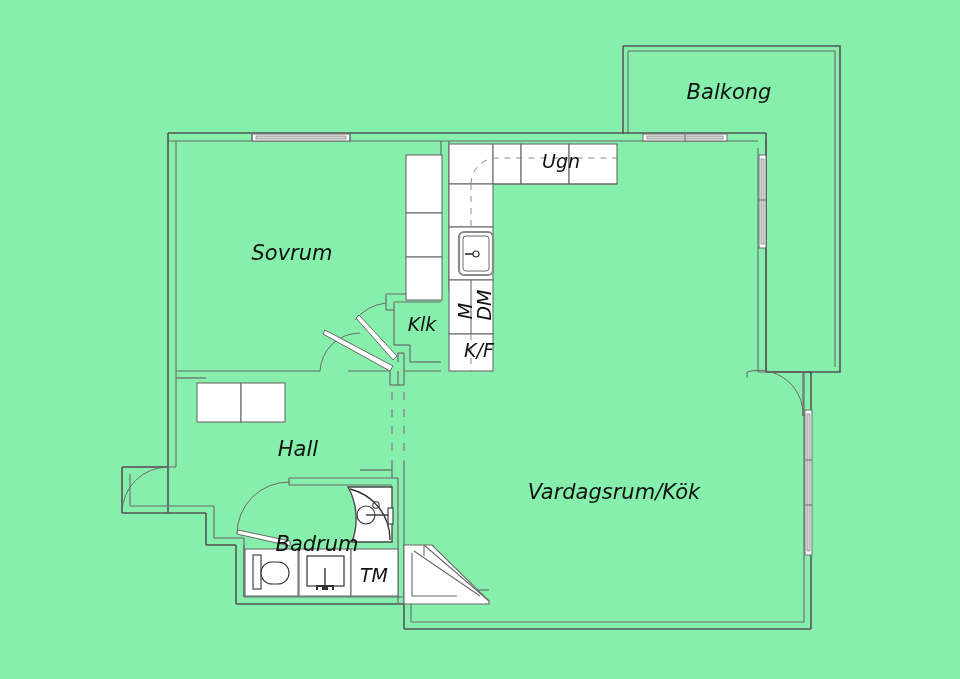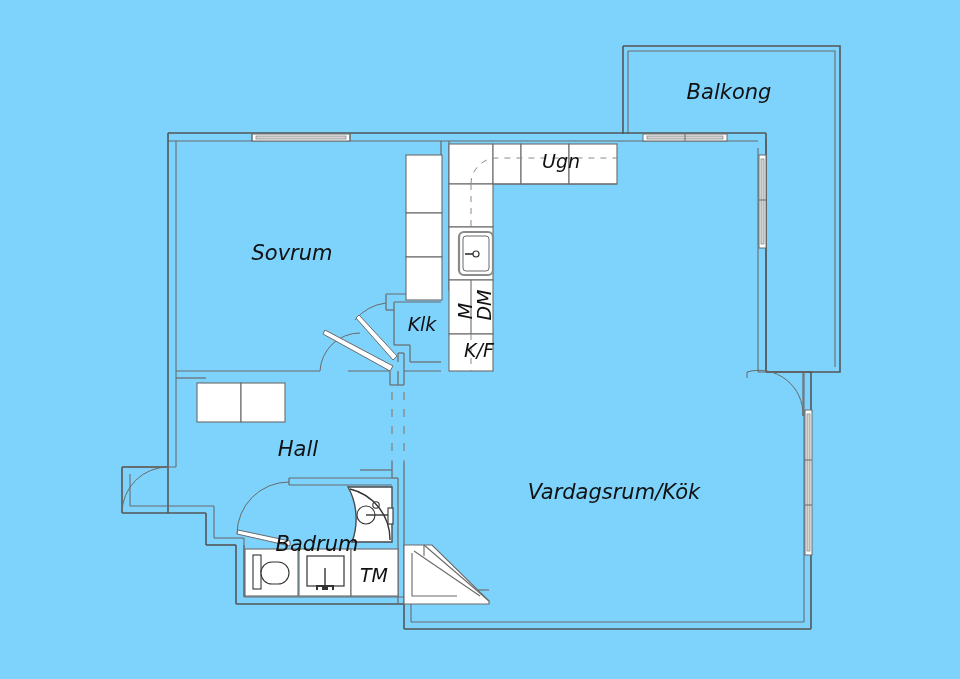--- a/index.html
+++ b/index.html
@@ -11,21 +11,21 @@
   body {
     width: 960px;
     height: 679px;
     overflow: hidden;
     font-family: "DejaVu Sans", sans-serif;
   }
   #plan-root {
     position: relative;
     width: 960px;
     height: 679px;
-    background: #7dd3fc;
+    background: #86efac;
   }
   #floorplan-svg {
     position: absolute;
     left: 0;
     top: 0;
     width: 960px;
     height: 679px;
   }
   .room-label {
     font-family: "DejaVu Sans", sans-serif;

